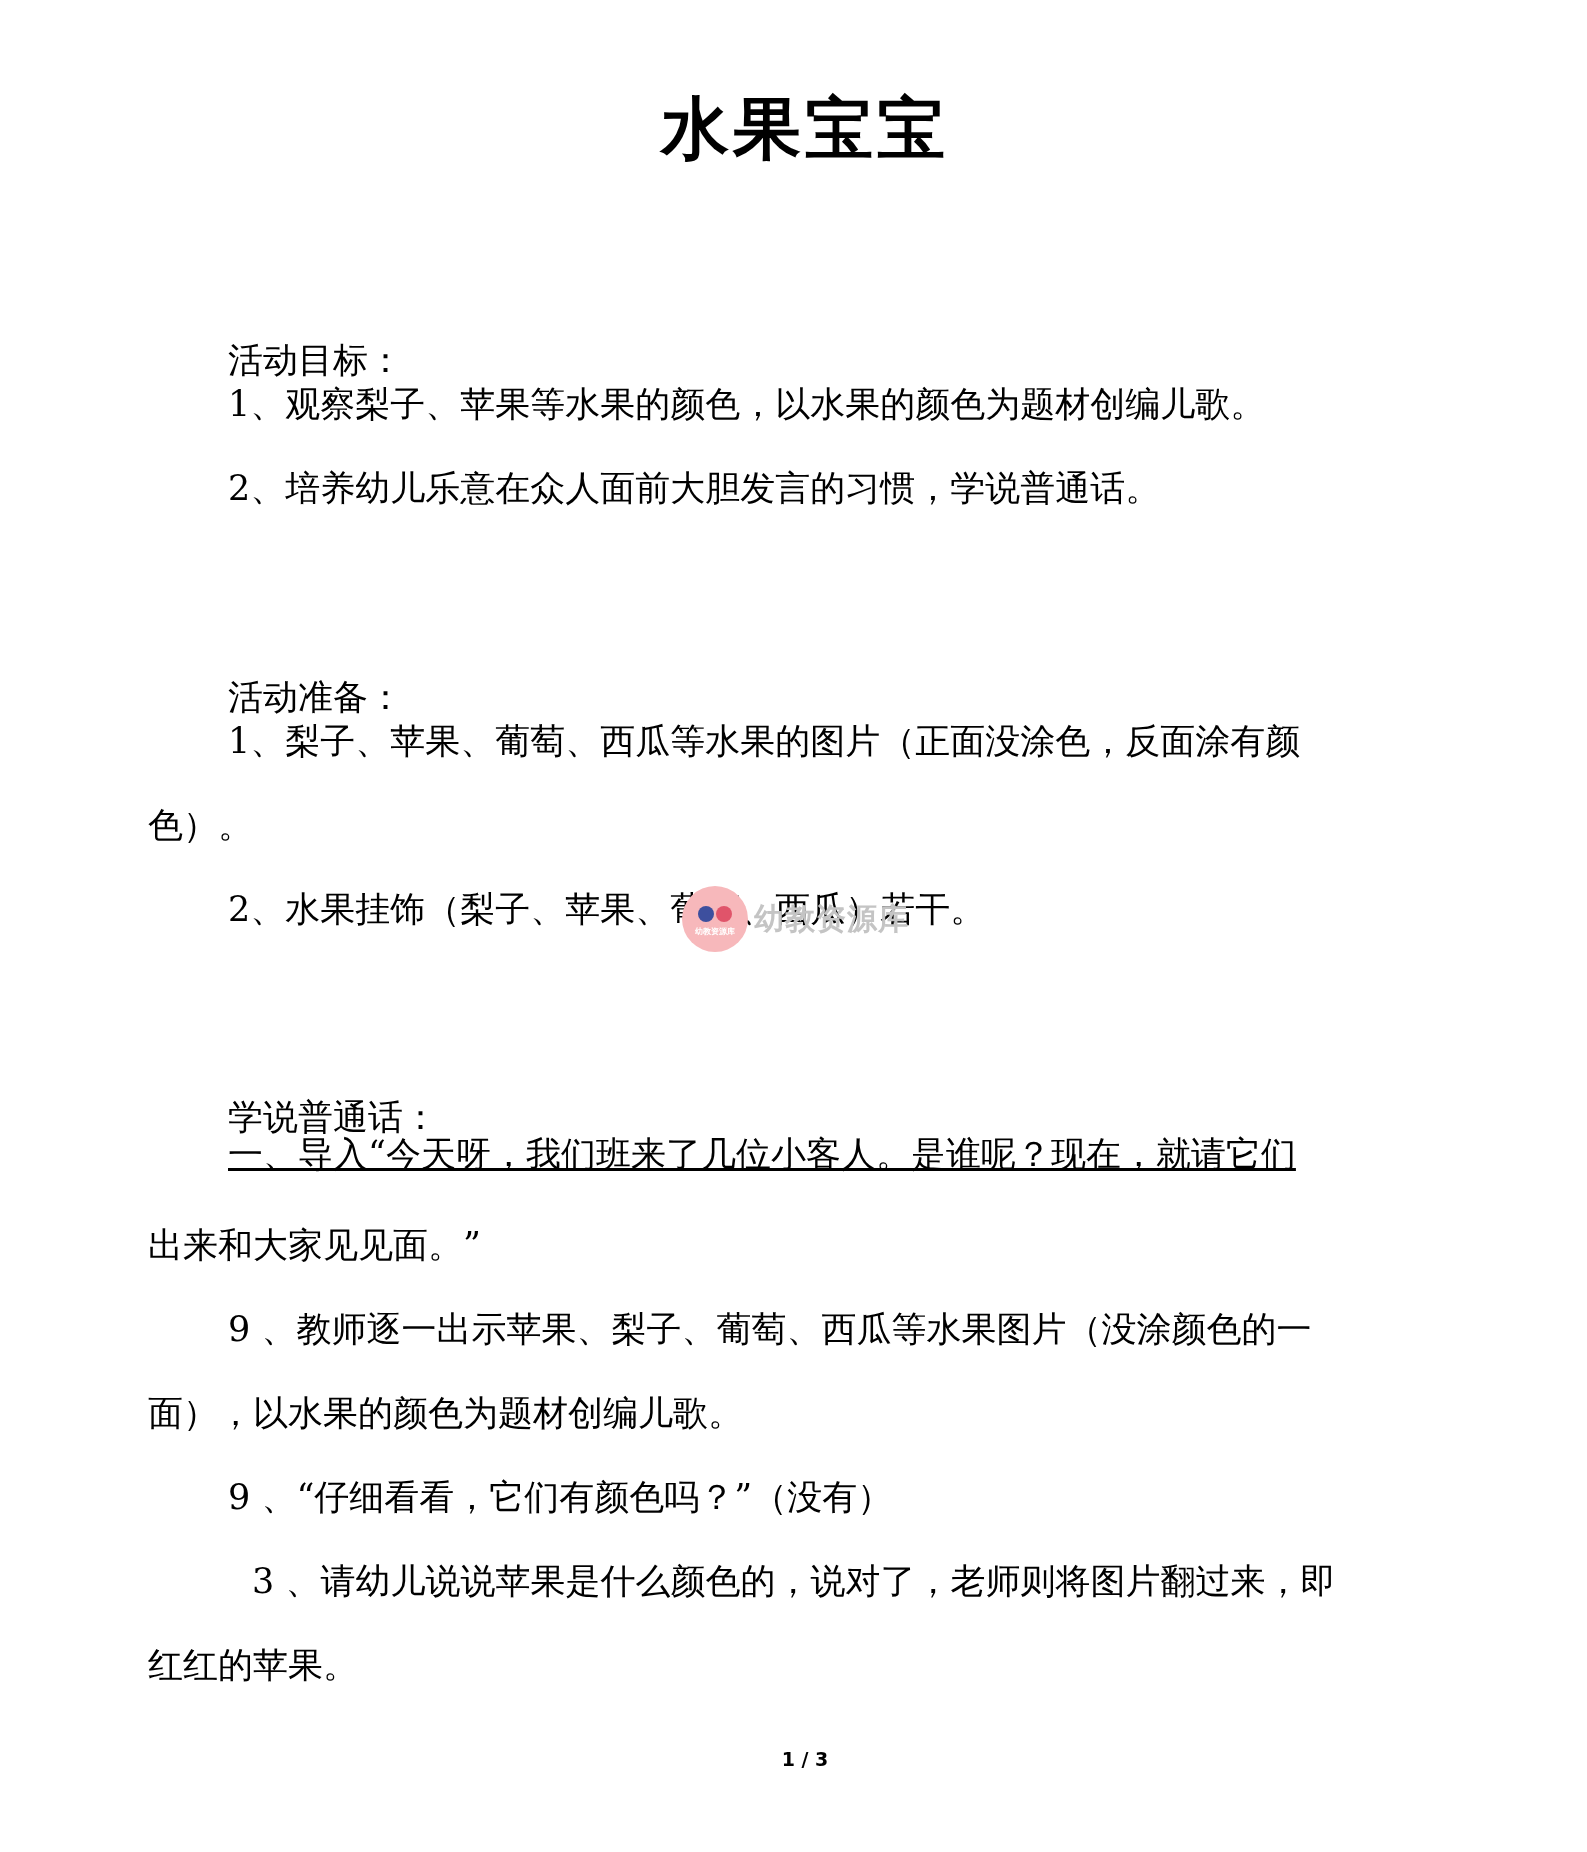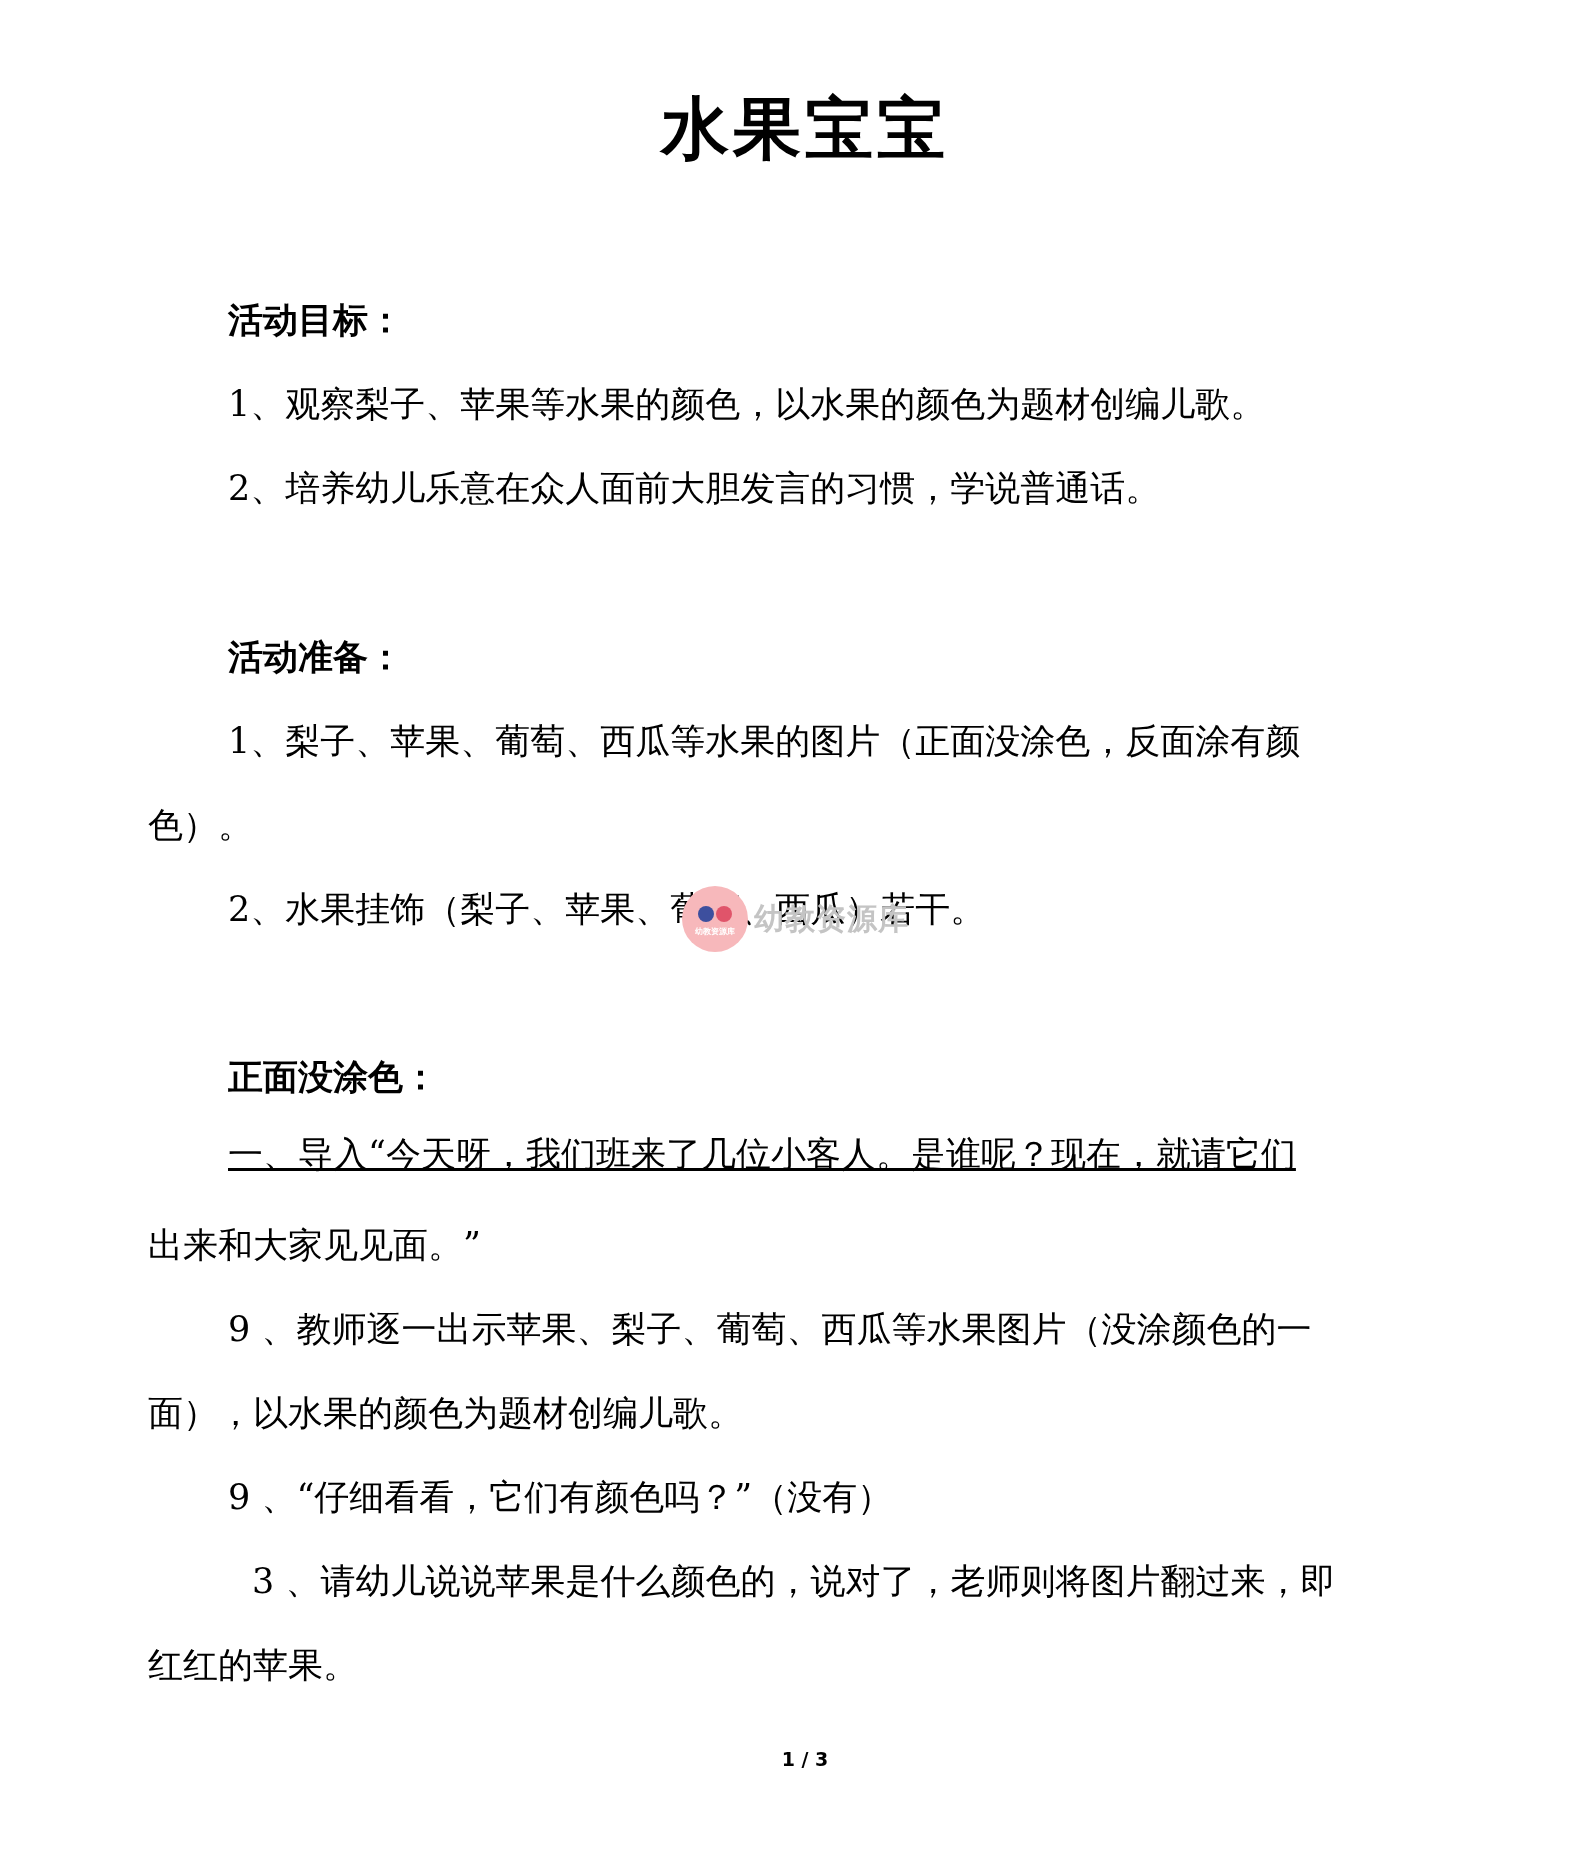--- a/index.html
+++ b/index.html
@@ -7,21 +7,21 @@
       width: 1587px; height: 1852px; position: relative; overflow: hidden;
       font-family: "DejaVu Serif", "Liberation Serif", serif; color: #000;
     }
     .title {
       position: absolute; top: 88px; left: 0; width: 1610px; text-align: center;
       font-size: 68px; font-weight: bold; letter-spacing: 4px; line-height: 80px;
     }
     .line {
       position: absolute; font-size: 35px; line-height: 44px; white-space: nowrap;
     }
-    .heading { font-weight: bold; }
+    .heading { font-weight: normal; margin-top: 40px; }
     .indent { left: 228px; }
     .flush { left: 148px; }
     .watermark {
       position: absolute; left: 682px; top: 884px; height: 70px; display: flex; align-items: center; justify-content: space-between;
     }
     .wm-circle {
       width: 66px; height: 66px; border-radius: 50%; background: #f7b8bb;
       display: flex; flex-direction: column; align-items: center; justify-content: center;
     }
     .wm-faces { display: flex; gap: 2px; margin-top: 4px; }
@@ -57,21 +57,21 @@
     <div class="wm-circle">
       <div class="wm-faces">
         <div class="wm-face a"></div>
         <div class="wm-face b"></div>
       </div>
       <div class="wm-small">幼教资源库</div>
     </div>
     <div class="wm-text">幼教资源库</div>
   </div>
 
-  <div class="line indent heading" style="top:1055px;">正面没涂色：</div>
+  <div class="line indent heading" style="top:1055px;">学说普通话：</div>
   <div class="line indent" style="top:1132px;text-decoration:underline;">一、导入“今天呀，我们班来了几位小客人。是谁呢？现在，就请它们</div>
   <div class="line flush" style="top:1223px;">出来和大家见见面。”</div>
   <div class="line indent" style="top:1307px;">9 、教师逐一出示苹果、梨子、葡萄、西瓜等水果图片（没涂颜色的一</div>
   <div class="line flush" style="top:1391px;">面），以水果的颜色为题材创编儿歌。</div>
   <div class="line indent" style="top:1475px;">9 、“仔细看看，它们有颜色吗？”（没有）</div>
   <div class="line indent" style="top:1559px;margin-left:24px;">3 、请幼儿说说苹果是什么颜色的，说对了，老师则将图片翻过来，即</div>
   <div class="line flush" style="top:1643px;">红红的苹果。</div>
 
   <div class="page-num">1 / 3</div>
 </div>

